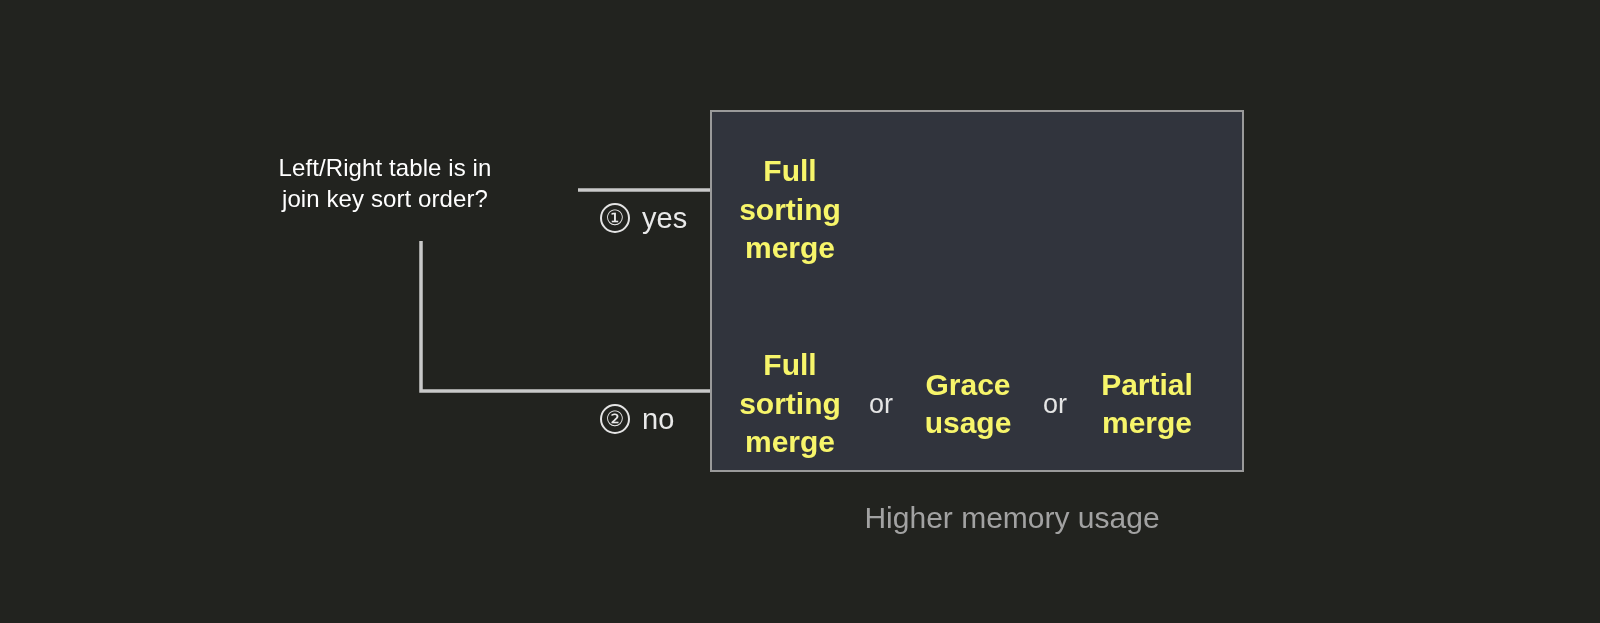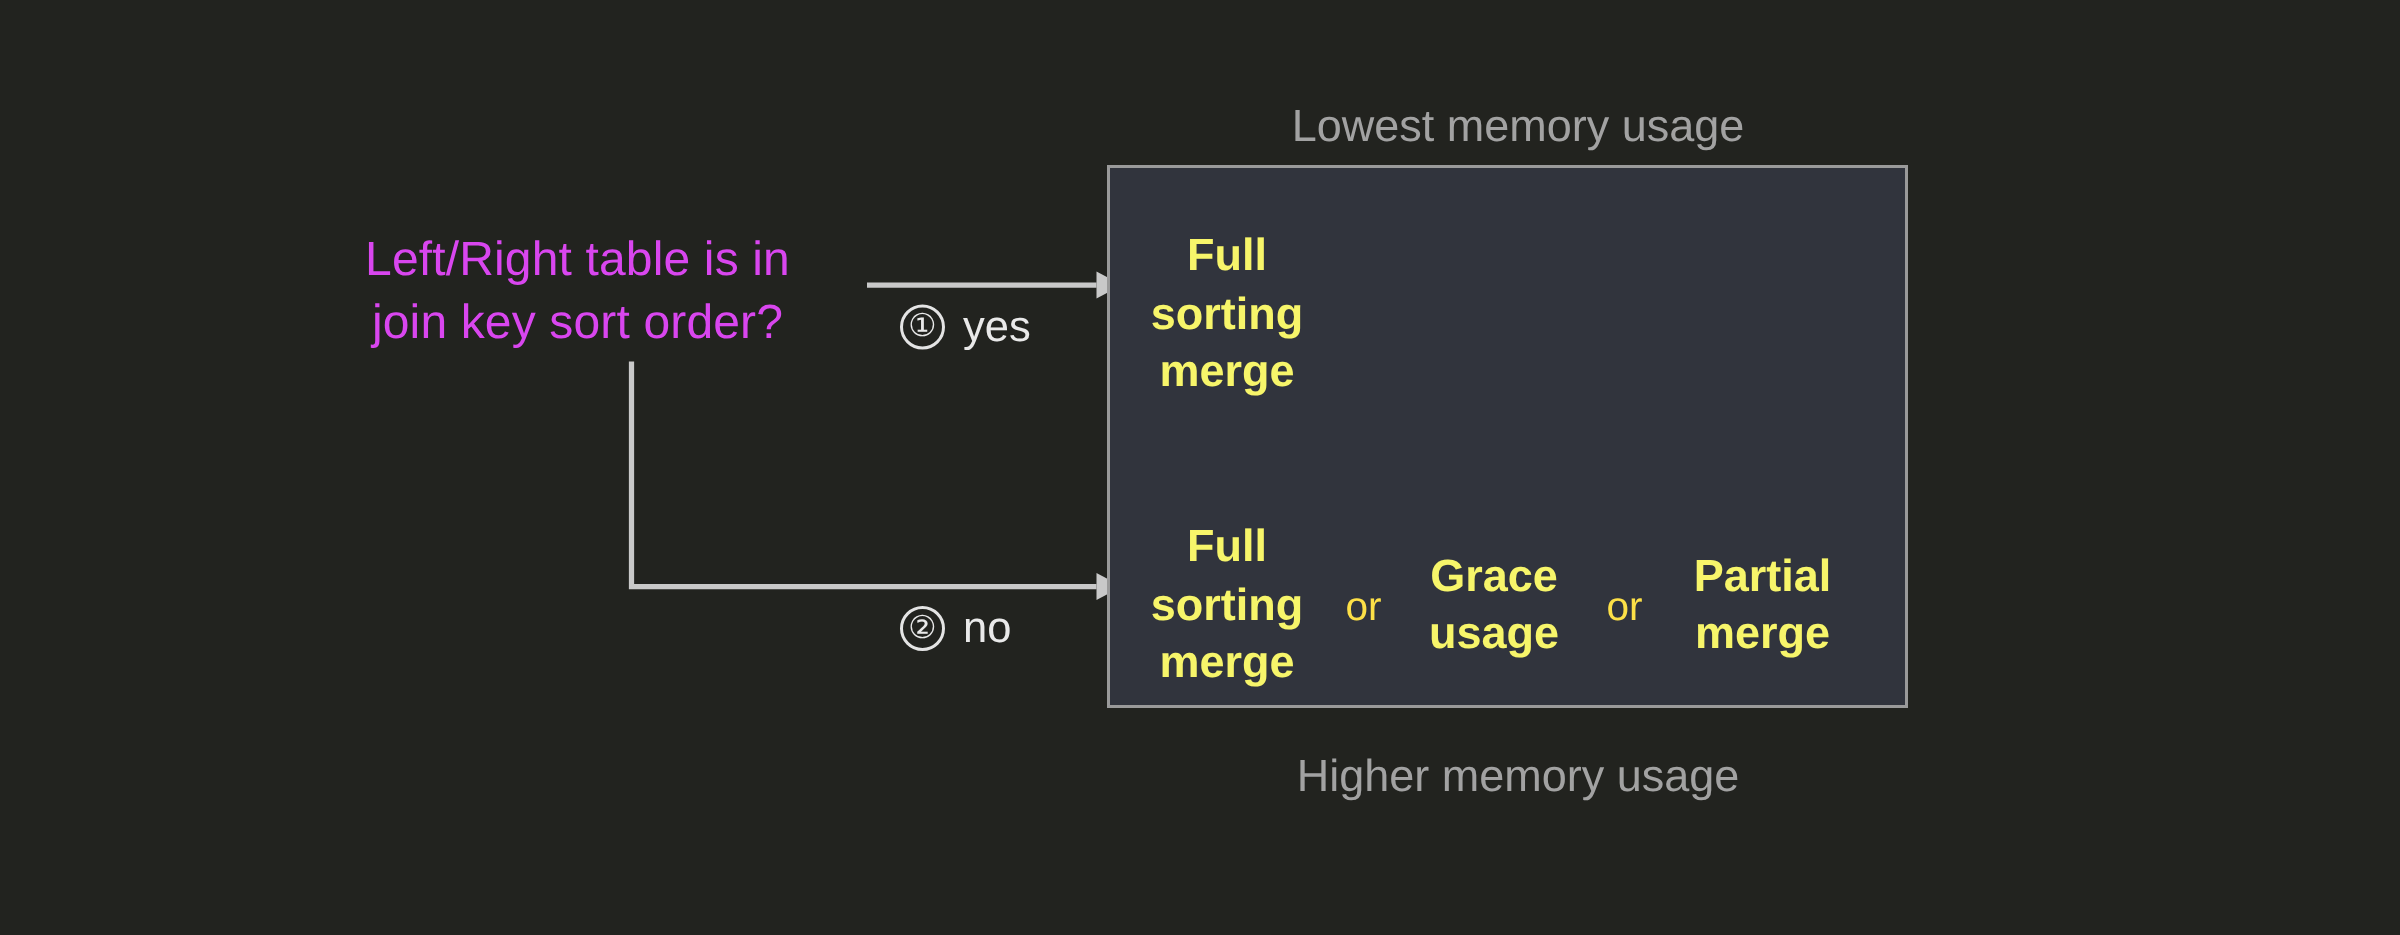--- a/index.html
+++ b/index.html
@@ -21,22 +21,22 @@
     overflow: hidden;
   }
 
   
   .question {
     position: absolute;
     left: 200px;
     top: 152px;
     width: 370px;
     text-align: center;
-    color: #d946ef;
-    font-size: 32px;
+    color: #ffffff;
+    font-size: 24px;
     line-height: 1.3;
     letter-spacing: 0.1px;
     white-space: pre-line;
   }
 
   
   .connectors {
     position: absolute;
     left: 0;
     top: 0;
@@ -82,21 +82,21 @@
     font-size: 30px;
     line-height: 1;
     white-space: nowrap;
   }
   #caption-top    { top: 70px; }
   #caption-bottom { top: 484px; margin-top: 19px; }
 
   
   .options-box {
     position: absolute;
-    left: 738px;
+    left: 710px;
     top: 110px;
     width: 534px;
     height: 362px;
     box-sizing: border-box;
     background: #31343d;
     border: 2px solid #9a9a9a;
   }
 
   .option-row {
     position: absolute;
@@ -115,21 +115,21 @@
     font-size: 30px;
     line-height: 1.28;
     text-align: center;
     white-space: pre-line;
   }
   .opt-fsm   { width: 128px; margin-left: 14px; }
   .opt-grace { width: 120px; }
   .opt-partial { width: 130px; }
 
   .or {
-    color: #fde047;
+    color: #e5e5e5;
     font-size: 27px;
     line-height: 1;
     text-align: center;
     white-space: nowrap;
   }
   .or-1 { width: 54px; }
   .or-2 { width: 54px; }
 
   #row-sorted .option { margin-left: 14px; }
 </style>
@@ -153,21 +153,20 @@
   <div class="branch-label" id="label-yes">
     <span class="num">①</span>
     <span>yes</span>
   </div>
 
   <div class="branch-label" id="label-no">
     <span class="num">②</span>
     <span>no</span>
   </div>
 
-  <div class="caption" id="caption-top">Lowest memory usage</div>
 
   <div class="caption" id="caption-bottom">Higher memory usage</div>
 
   <div class="options-box">
 
     <div class="option-row" id="row-sorted">
       <div class="option opt-fsm">Full
 sorting
 merge</div>
     </div>

